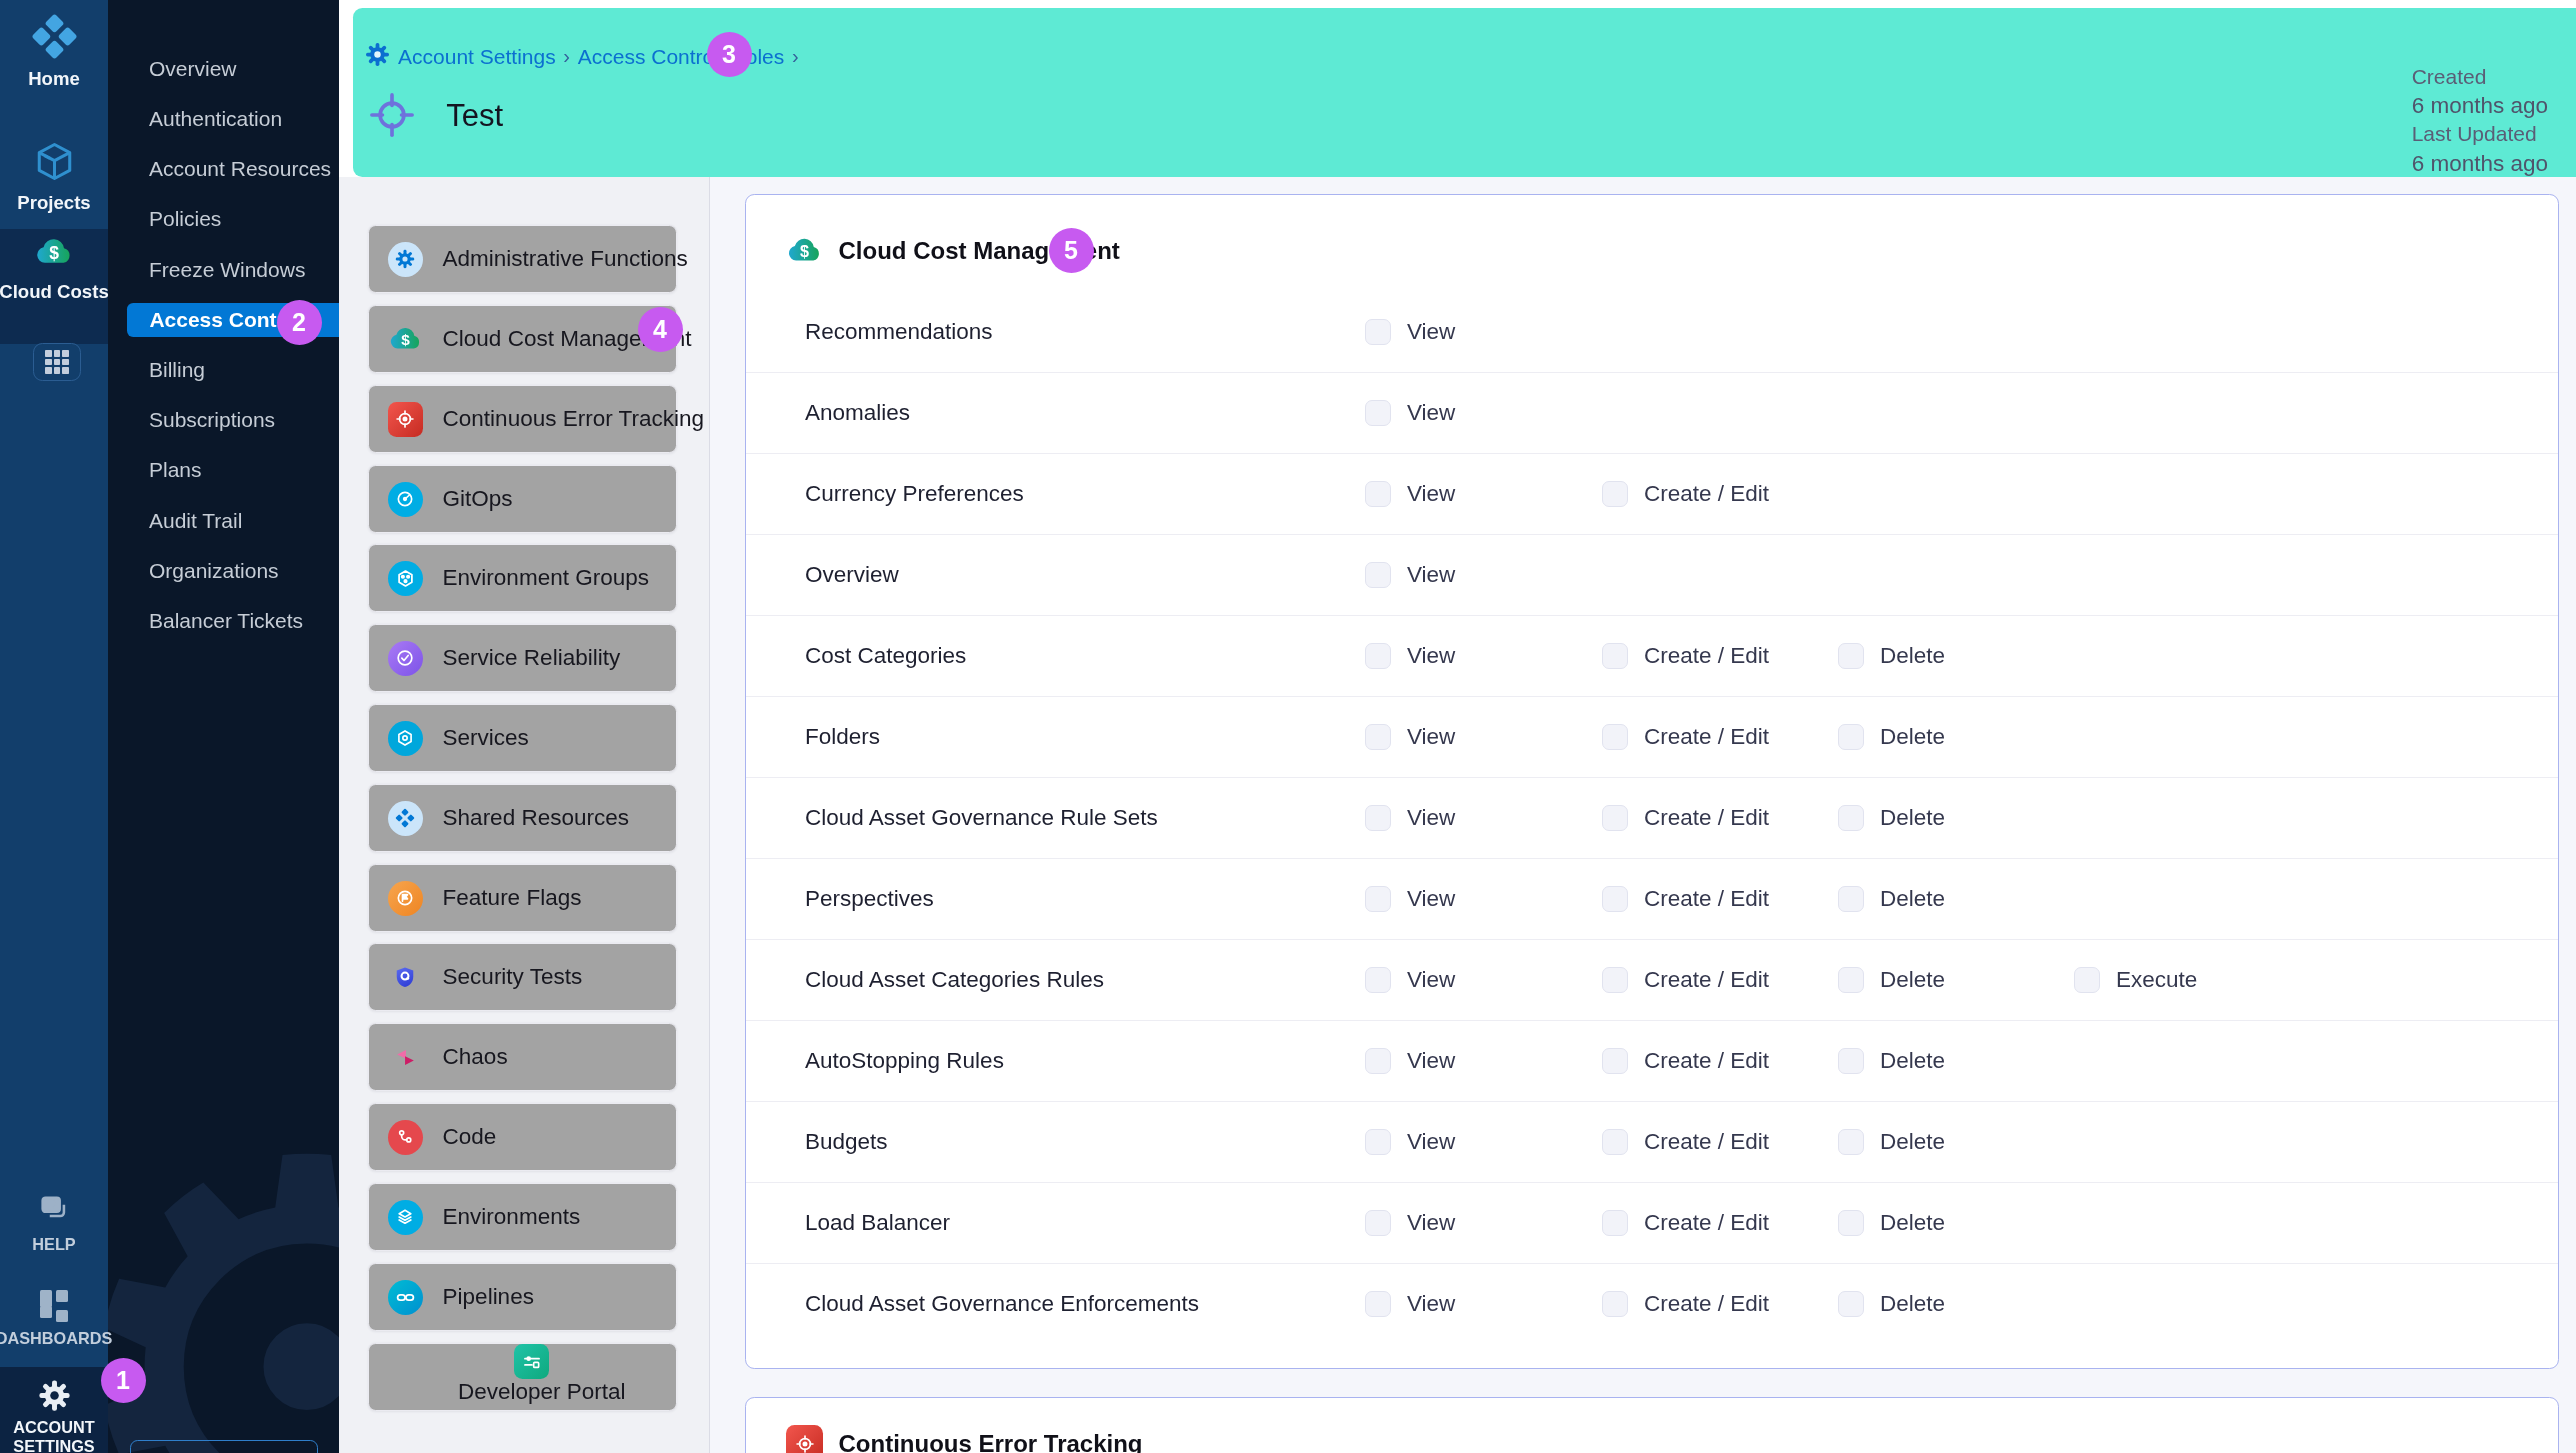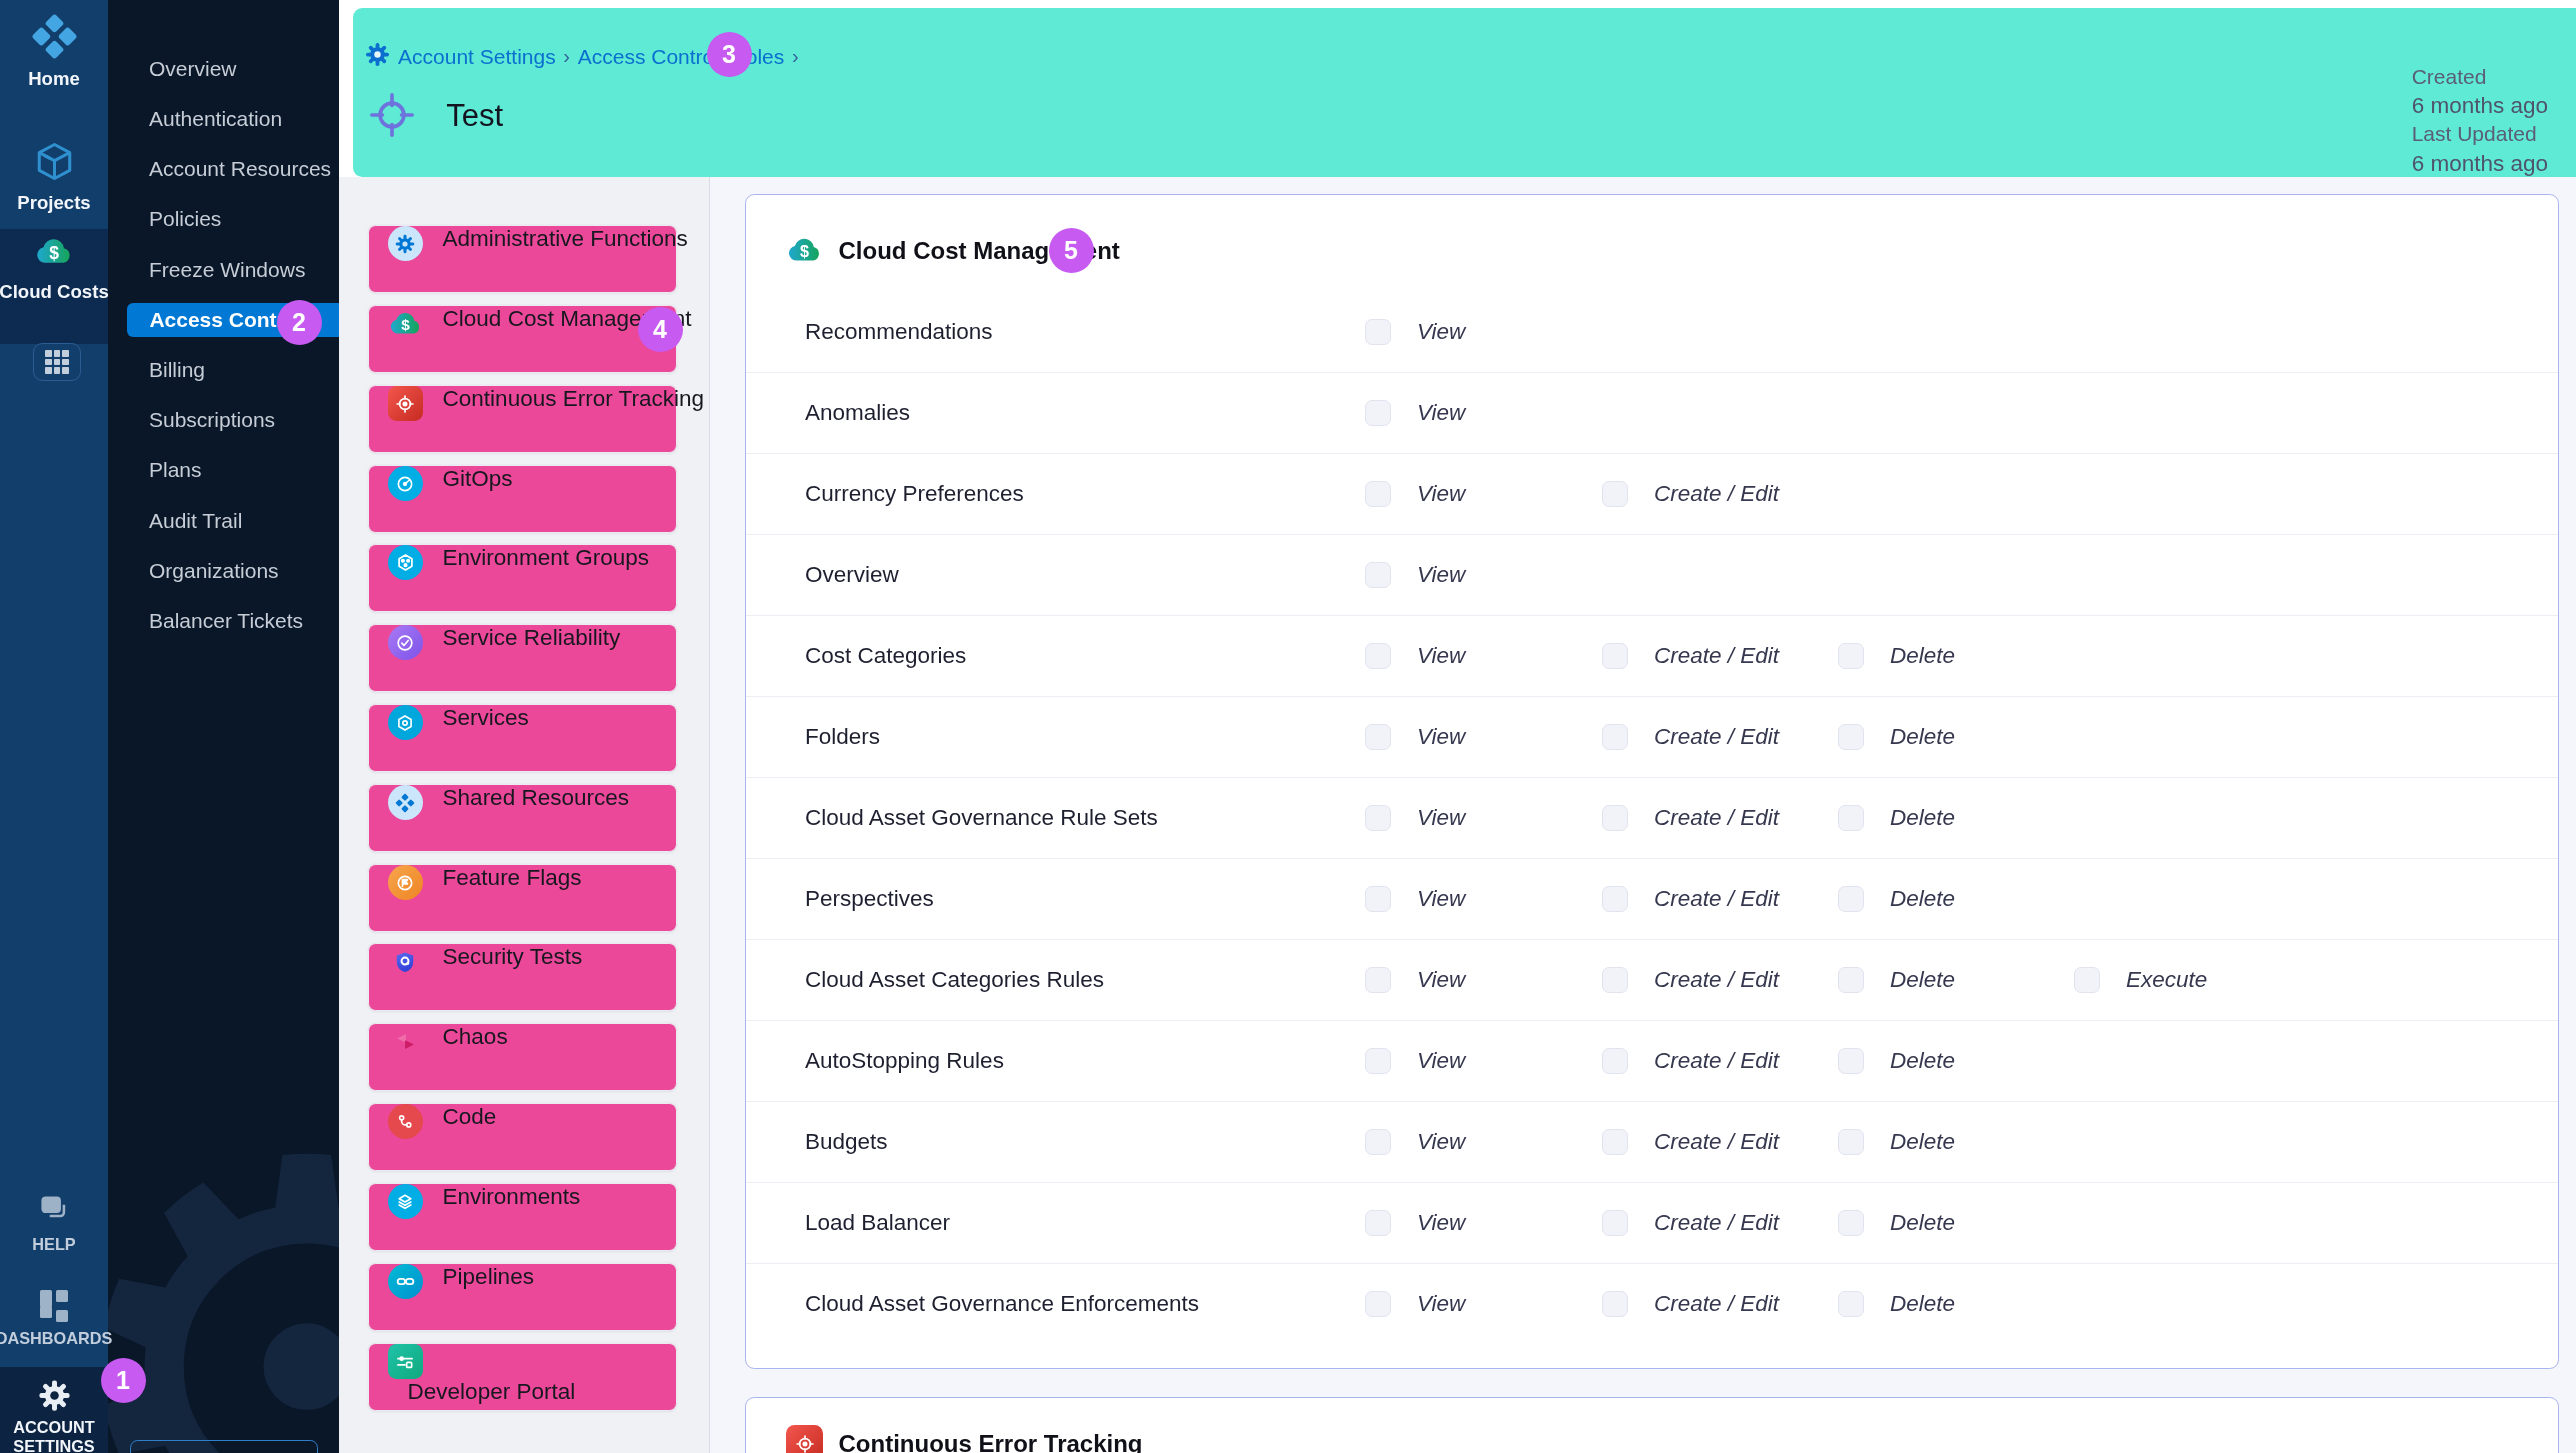--- a/index.html
+++ b/index.html
@@ -37,41 +37,41 @@
   .title-row{position:absolute;left:16.3px;top:84px;display:flex;align-items:center;gap:31px;}
   .page-title{font-size:31px;color:#141420;}
   .meta{position:absolute;right:11px;top:57px;display:flex;align-items:stretch;flex-direction:column;}
   .meta-col{display:flex;flex-direction:column;align-items:flex-start;gap:4.6px;padding:0 17px;}
   .meta-label{font-size:21px;color:#5A5E76;}
   .meta-value{font-size:22.5px;color:#50546B;}
   .meta-div{width:0.8px;background:#C4CBDC;margin:1.5px 0;}
 
   
   .listcol{position:absolute;left:339px;top:177px;width:370px;height:1277px;background:#F0F1F5;border-right:0.8px solid #DBDCE5;z-index:1;}
-  .res-card{position:absolute;left:29px;width:309px;height:68px;background:#ec4899;border:0.8px solid #EBEBF1;border-radius:7.7px;box-shadow:0 0.8px 2.3px rgba(25,25,60,0.07);display:flex;padding-left:18.6px;box-sizing:border-box;cursor:pointer;}
+  .res-card{position:absolute;left:29px;width:309px;height:68px;background:#a3a3a3;border:0.8px solid #EBEBF1;border-radius:7.7px;box-shadow:0 0.8px 2.3px rgba(25,25,60,0.07);display:flex;align-items:center;padding-left:18.6px;box-sizing:border-box;cursor:pointer;}
   .res-icon{width:35px;height:35px;border-radius:50%;display:flex;align-items:center;justify-content:center;flex:0 0 35px;}
   .res-icon.square{border-radius:8.5px;}
   .res-icon.bare{border-radius:0;background:transparent!important;}
   .res-label{margin-left:20px;font-size:22.5px;font-weight:500;color:#17171F;white-space:nowrap;}
 
   
   .content{position:absolute;left:710px;top:177px;width:1866px;height:1277px;background:#F5F6FB;overflow:hidden;}
   .panel{position:absolute;left:35px;width:1814px;background:#FFFFFF;border:1.2px solid #A9B3F0;border-radius:9.3px;box-sizing:border-box;}
   .panel1{top:17px;height:1175px;}
   .panel2{top:1220px;height:279px;}
   .panel-head{position:absolute;left:40px;display:flex;align-items:center;gap:15.5px;}
   .panel1 .panel-head{top:37px;}
   .panel2 .panel-head{top:27px;}
   .panel-icon{width:37px;height:37px;display:flex;align-items:center;justify-content:center;}
   .panel-title{font-size:24px;font-weight:700;color:#101018;white-space:nowrap;}
   .perm-rows{position:absolute;left:0;top:97px;width:100%;}
   .perm-row{position:relative;height:80px;}
   .perm-row:not(:last-child){border-bottom:0.8px solid #EDEDF3;}
   .perm-label{position:absolute;left:59px;top:50%;transform:translateY(-50%);font-size:22.5px;color:#1E2030;white-space:nowrap;}
-  .perm-cell{position:absolute;top:50%;transform:translateY(-50%);display:flex;align-items:center;gap:26px;cursor:pointer;font-style:italic;}
+  .perm-cell{position:absolute;top:50%;transform:translateY(-50%);display:flex;align-items:center;gap:16px;cursor:pointer;}
   .cb{width:26px;height:26px;background:#F2F3F9;border:1.2px solid #E1E3EF;border-radius:7px;box-sizing:border-box;}
   .perm-text{font-size:22.5px;color:#35384E;white-space:nowrap;}
 
   
   .anno{position:absolute;width:45px;height:45px;margin-left:-22.5px;margin-top:-22.5px;border-radius:50%;background:#C75AF0;color:#fff;font-size:25px;font-weight:700;display:flex;align-items:center;justify-content:center;z-index:50;}
 </style>
 </head>
 <body>
 
 <div id="app">

